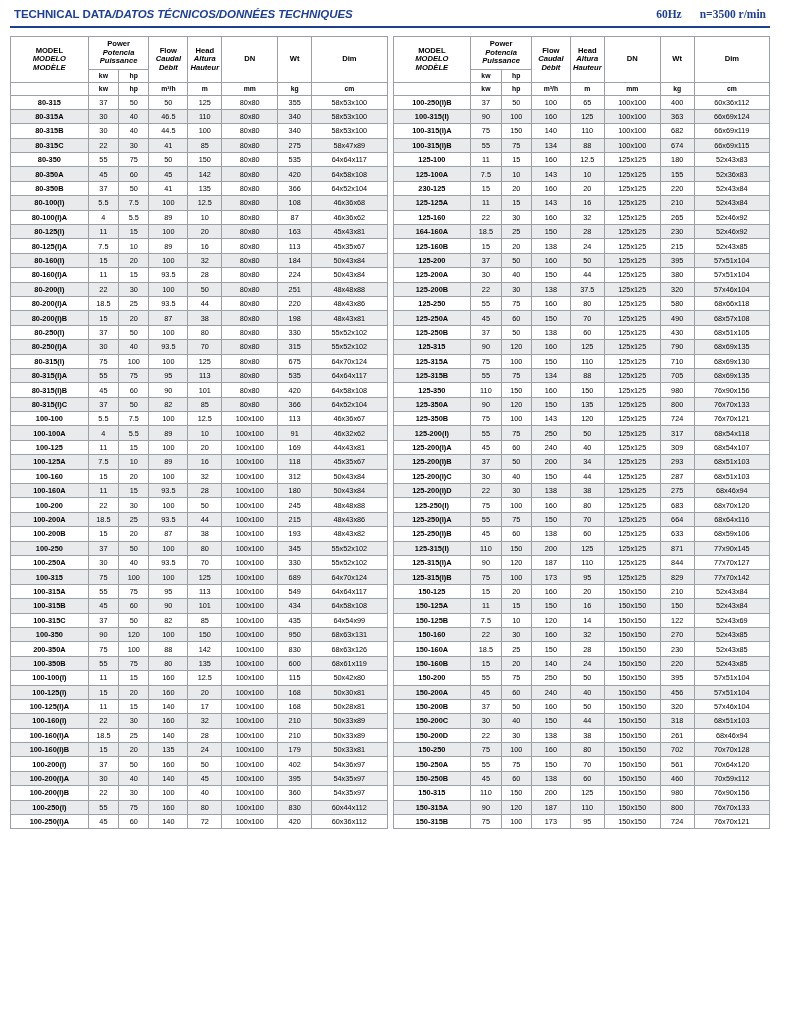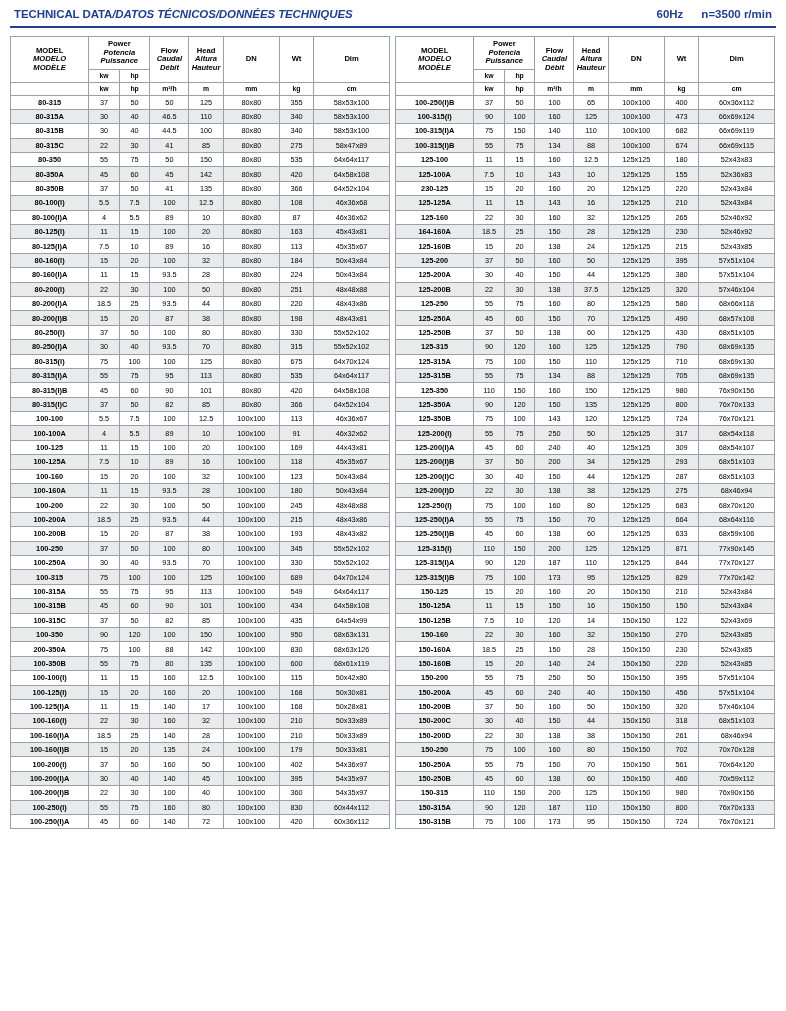--- a/index.html
+++ b/index.html
@@ -10,21 +10,21 @@
   body {
     width: 786px;
     height: 1011px;
     font-family: "Liberation Sans", sans-serif;
     color: #000;
     position: relative;
   }
   .page {
     width: 786px;
     box-sizing: border-box;
-    padding: 8px 10px 6px 10px;
+    padding: 8px 16px 6px 10px;
   }
   .header {
     display: flex;
     align-items: baseline;
     justify-content: space-between;
     padding: 0 4px 6px 4px;
     border-bottom: 2px solid #1f3f8f;
     margin-bottom: 8px;
   }
   .header-title {
@@ -34,20 +34,21 @@
     letter-spacing: -0.1px;
   }
   .header-title .ital {
     font-style: italic;
   }
   .header-right {
     font-size: 11.5px;
     font-weight: bold;
     color: #1f3f8f;
     white-space: nowrap;
+    font-family: Liberation Serif, serif;
   }
   .header-right .gap {
     display: inline-block;
     width: 18px;
   }
   .tables {
     display: flex;
     gap: 5px;
     align-items: flex-start;
   }
@@ -437,21 +438,21 @@
             <td>118</td>
             <td>45x35x67</td>
           </tr>
           <tr>
             <td class="model">100-160</td>
             <td>15</td>
             <td>20</td>
             <td>100</td>
             <td>32</td>
             <td>100x100</td>
-            <td>123</td>
+            <td>312</td>
             <td>50x43x84</td>
           </tr>
           <tr class="alt">
             <td class="model">100-160A</td>
             <td>11</td>
             <td>15</td>
             <td>93.5</td>
             <td>28</td>
             <td>100x100</td>
             <td>180</td>
@@ -759,21 +760,21 @@
             <td>400</td>
             <td>60x36x112</td>
           </tr>
           <tr class="alt">
             <td class="model">100-315(I)</td>
             <td>90</td>
             <td>100</td>
             <td>160</td>
             <td>125</td>
             <td>100x100</td>
-            <td>473</td>
+            <td>363</td>
             <td>66x69x124</td>
           </tr>
           <tr>
             <td class="model">100-315(I)A</td>
             <td>75</td>
             <td>150</td>
             <td>140</td>
             <td>110</td>
             <td>100x100</td>
             <td>682</td>

